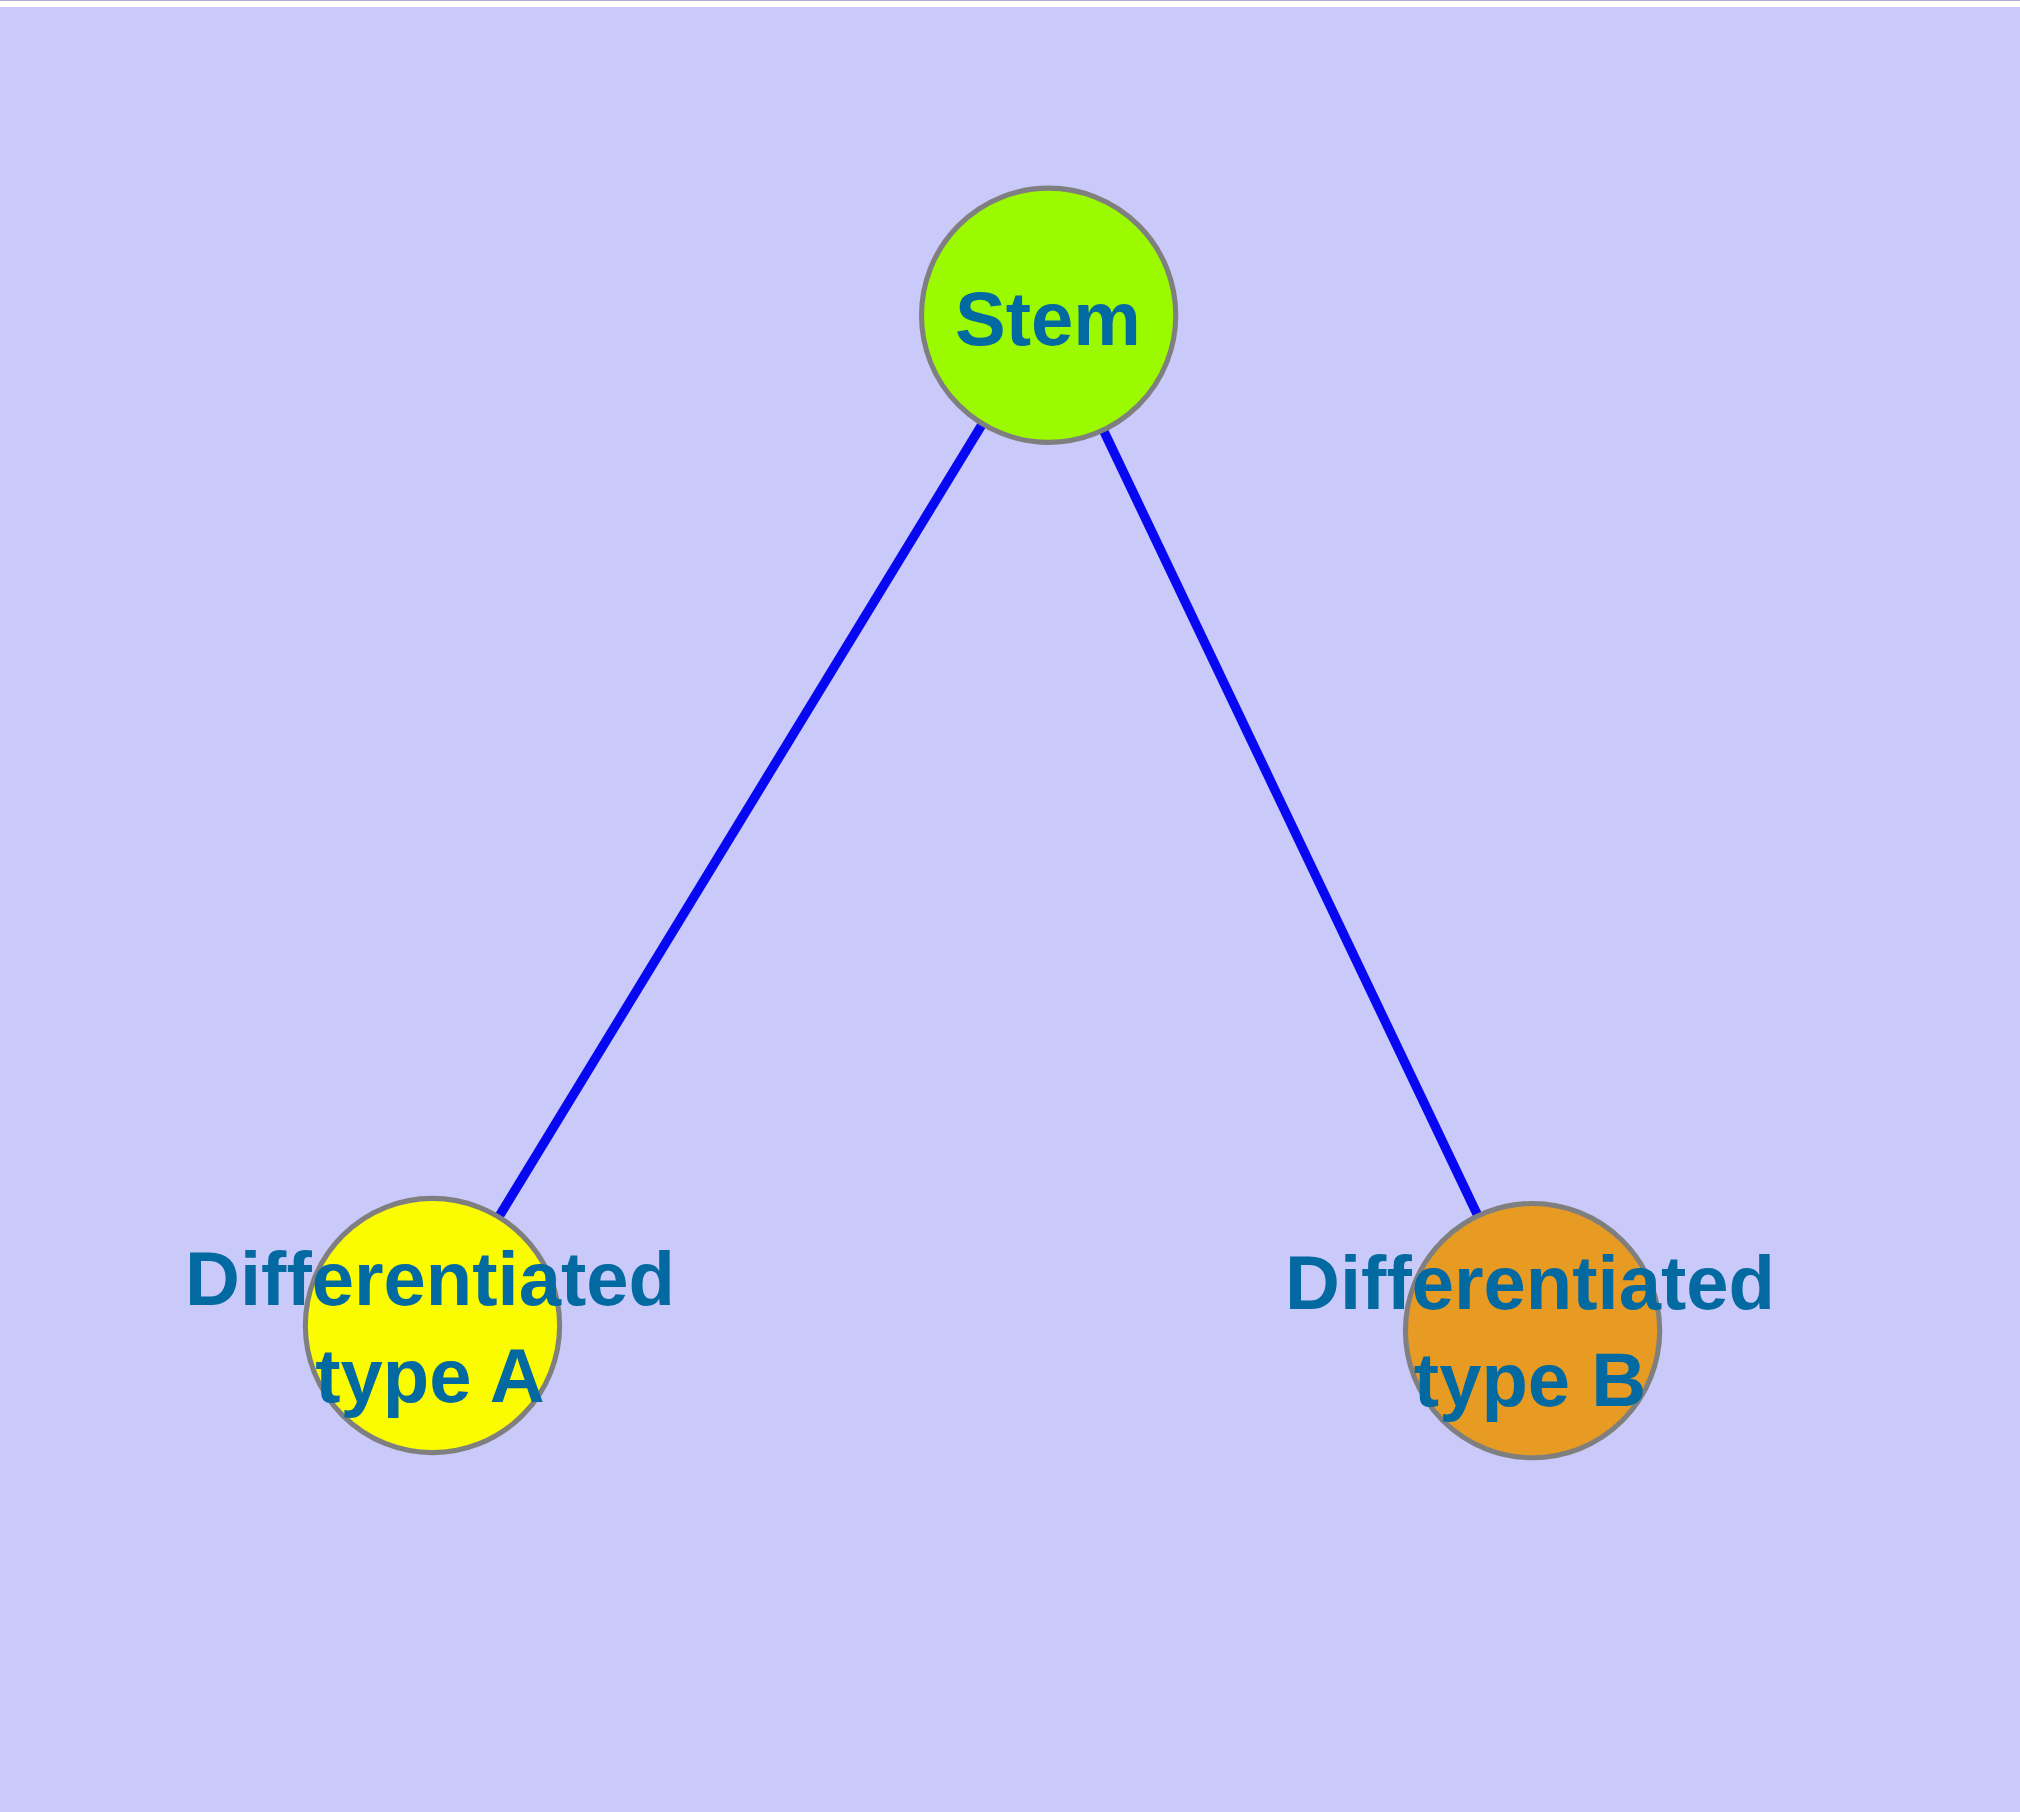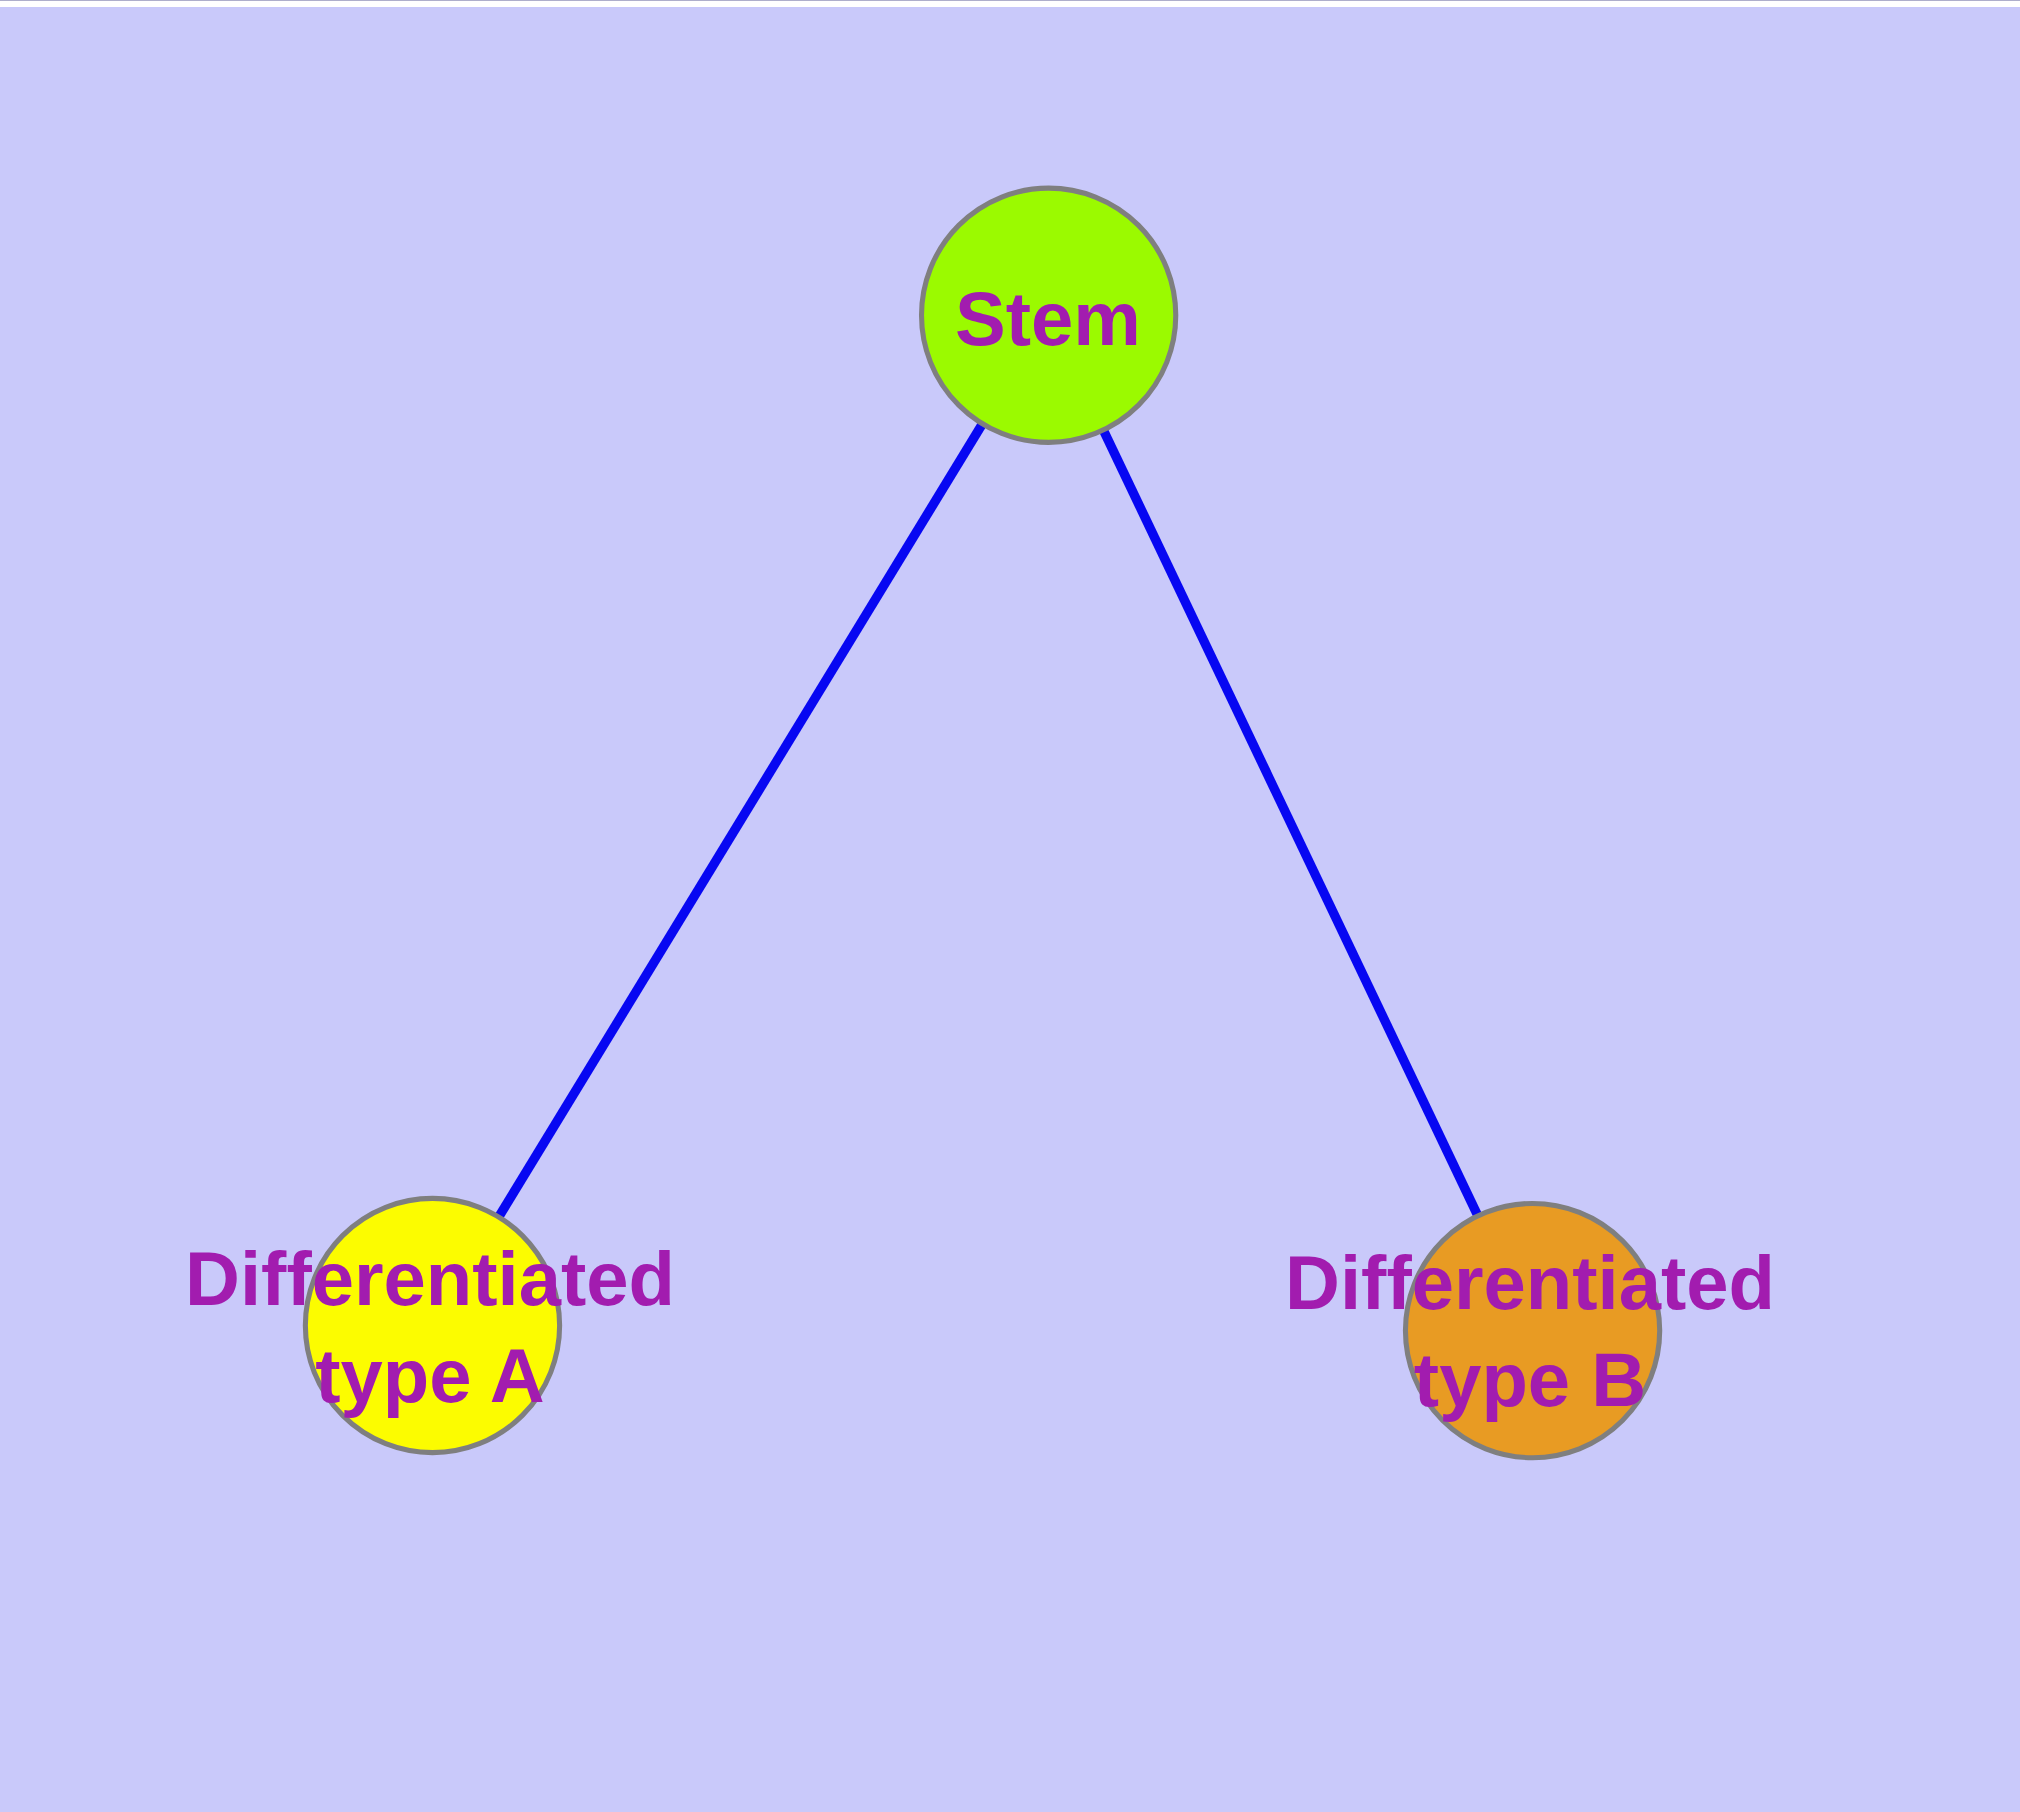--- a/index.html
+++ b/index.html
@@ -44,21 +44,21 @@
   circle.node {
     stroke: var(--node-border-color, #7F7F7F);
     stroke-width: 6;
   }
   .node-label {
     position: absolute;
     transform: translate(-50%, -50%);
     font-weight: 700;
     font-size: 76px;
     line-height: 97px;
-    color: #a21caf;
+    color: #0369a1;
     text-align: center;
     white-space: pre-line;
   }
 </style>
 </head>
 <body>
 
 <div class="canvas">
 
   <div class="top-strip"></div>

